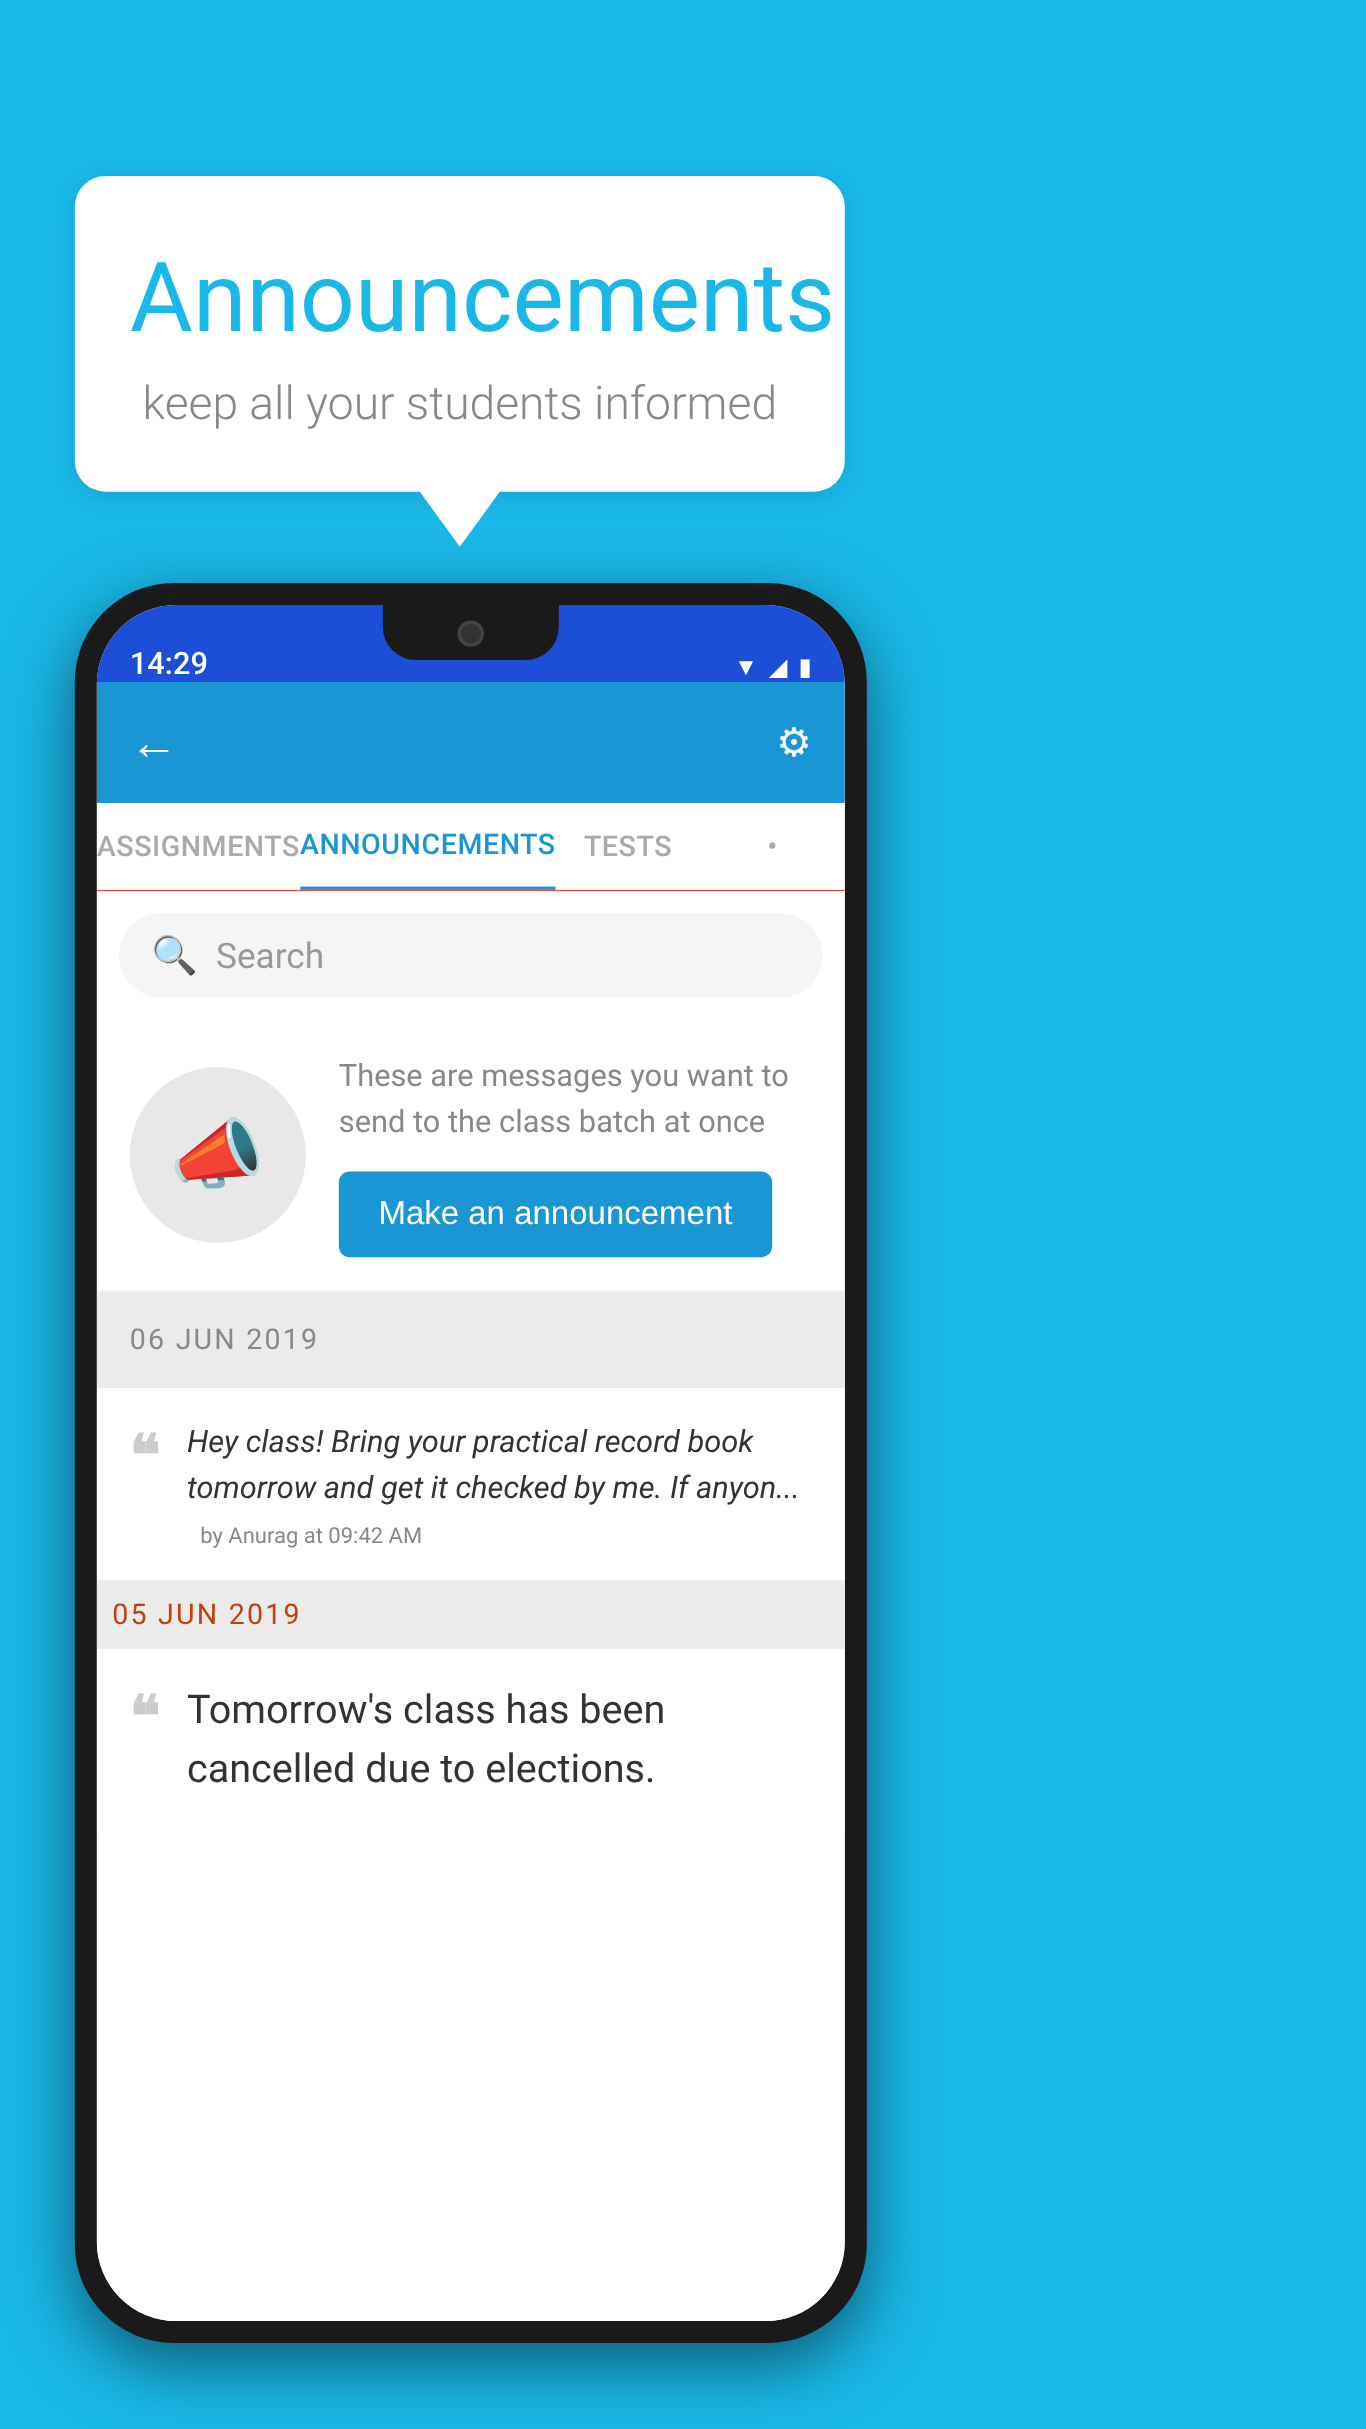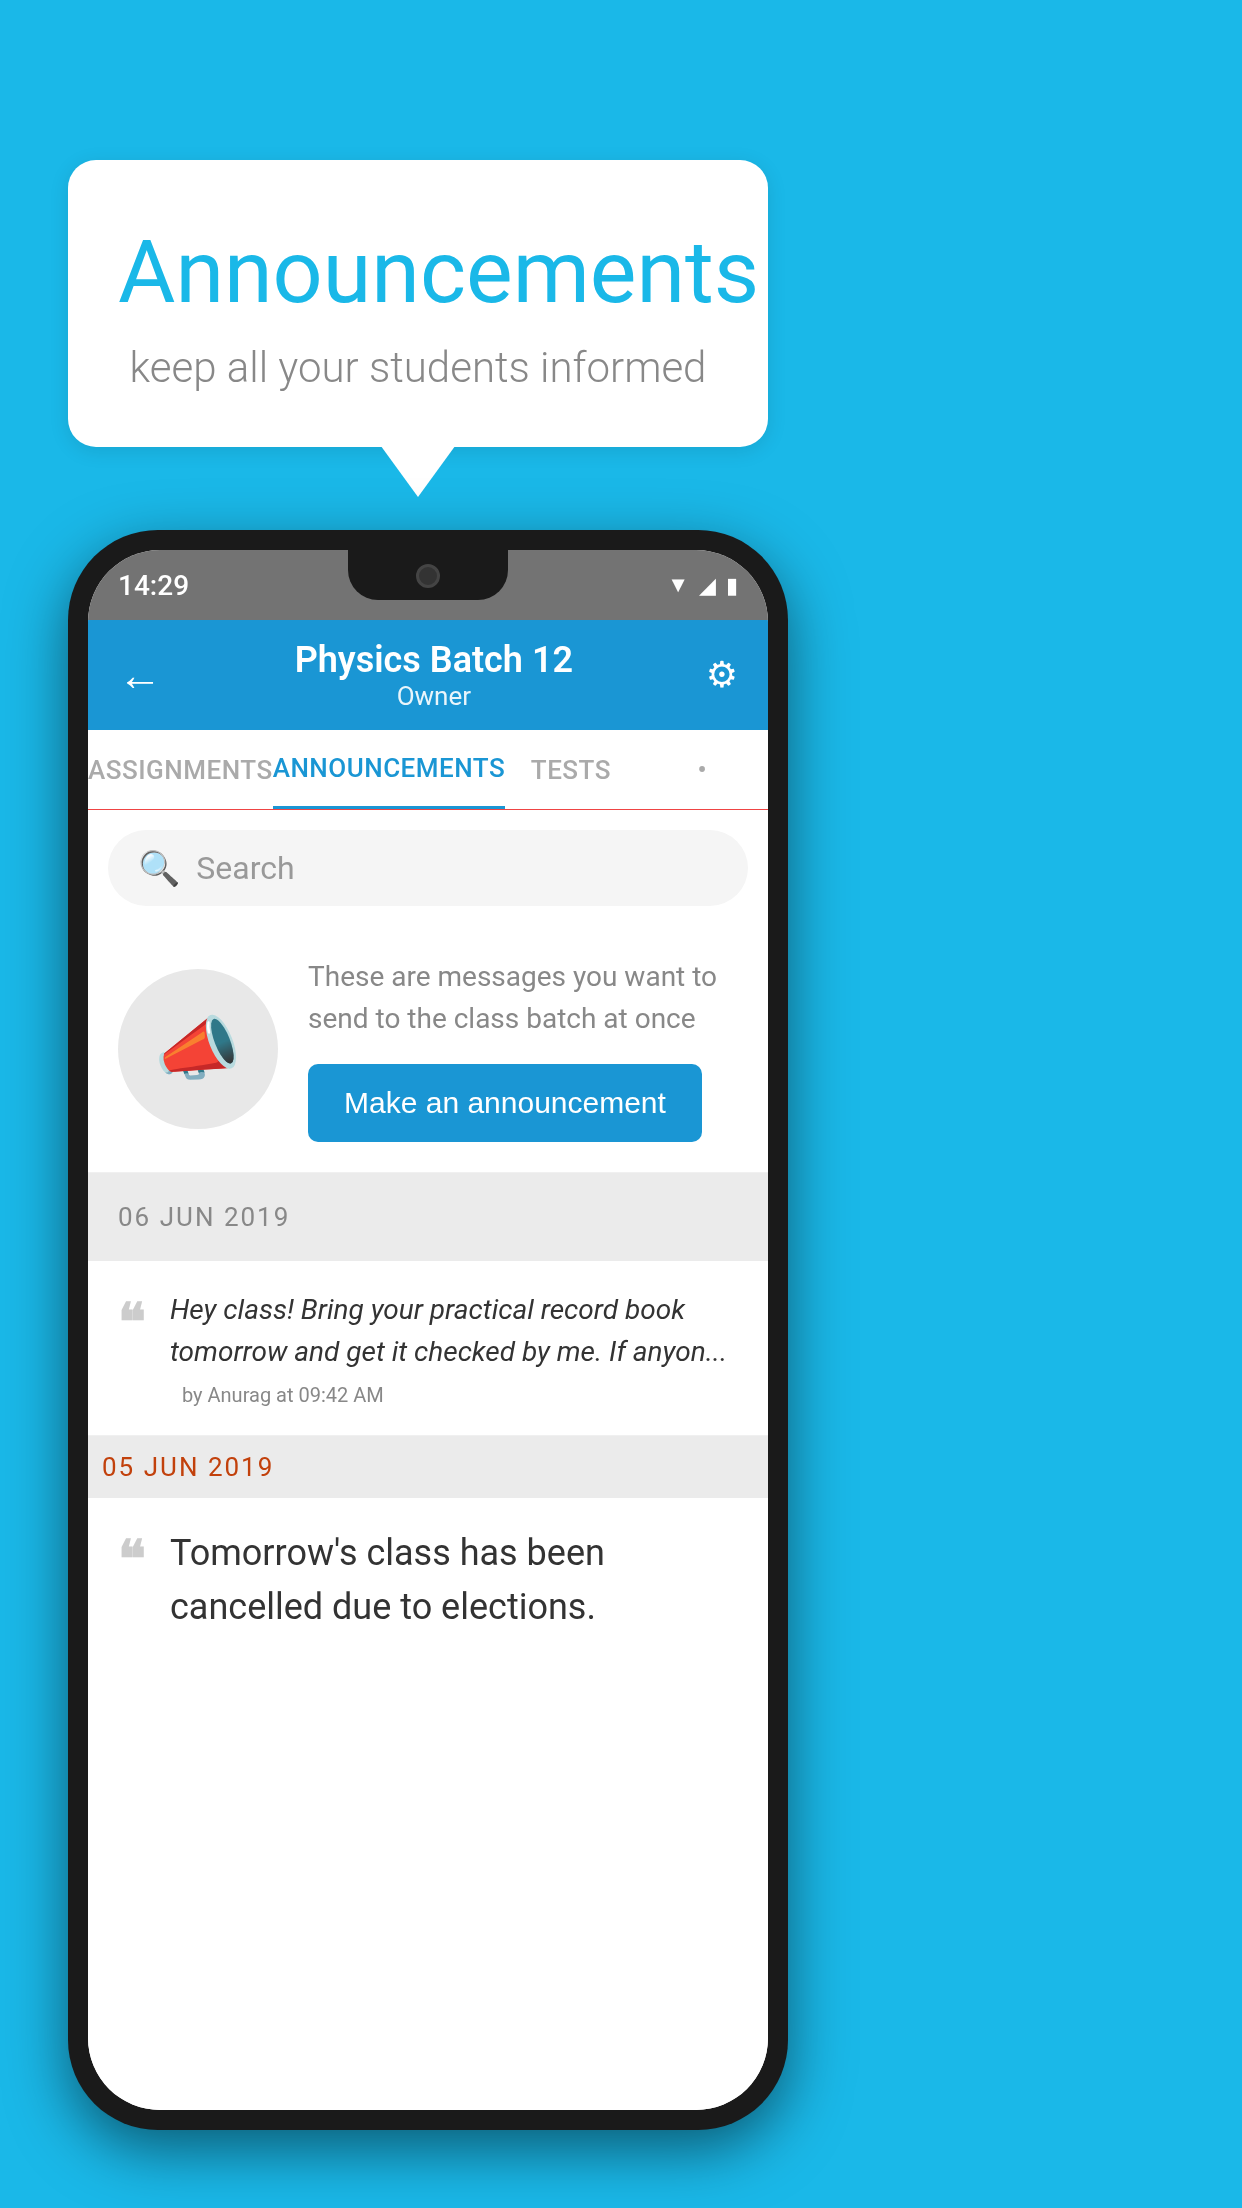--- a/index.html
+++ b/index.html
@@ -124,23 +124,23 @@
       border: 3px solid #444;
     }
 
     
     .status-bar {
       position: absolute;
       top: 0;
       left: 0;
       right: 0;
       height: 70px;
-      background: #737373;
-      display: flex;
-      align-items: center;
+      background: #1d4ed8;
+      display: flex;
+      align-items: flex-end;
       justify-content: space-between;
       padding: 0 30px;
       z-index: 5;
     }
 
     .status-time {
       color: white;
       font-size: 28px;
       font-weight: 500;
     }
@@ -401,24 +401,20 @@
         <span class="status-time">14:29</span>
         <div class="status-icons">
           <span>▼</span>
           <span>◢</span>
           <span>▮</span>
         </div>
       </div>
 
       <div class="app-header">
         <span class="back-btn">←</span>
-        <div class="header-title-group">
-          <div class="header-title">Physics Batch 12</div>
-          <div class="header-subtitle">Owner</div>
-        </div>
         <span class="settings-btn">⚙</span>
       </div>
 
       <div class="tabs">
         <div class="tab">
           <span>ASSIGNMENTS</span>
         </div>
         <div class="tab active">
           <span>ANNOUNCEMENTS</span>
         </div>

